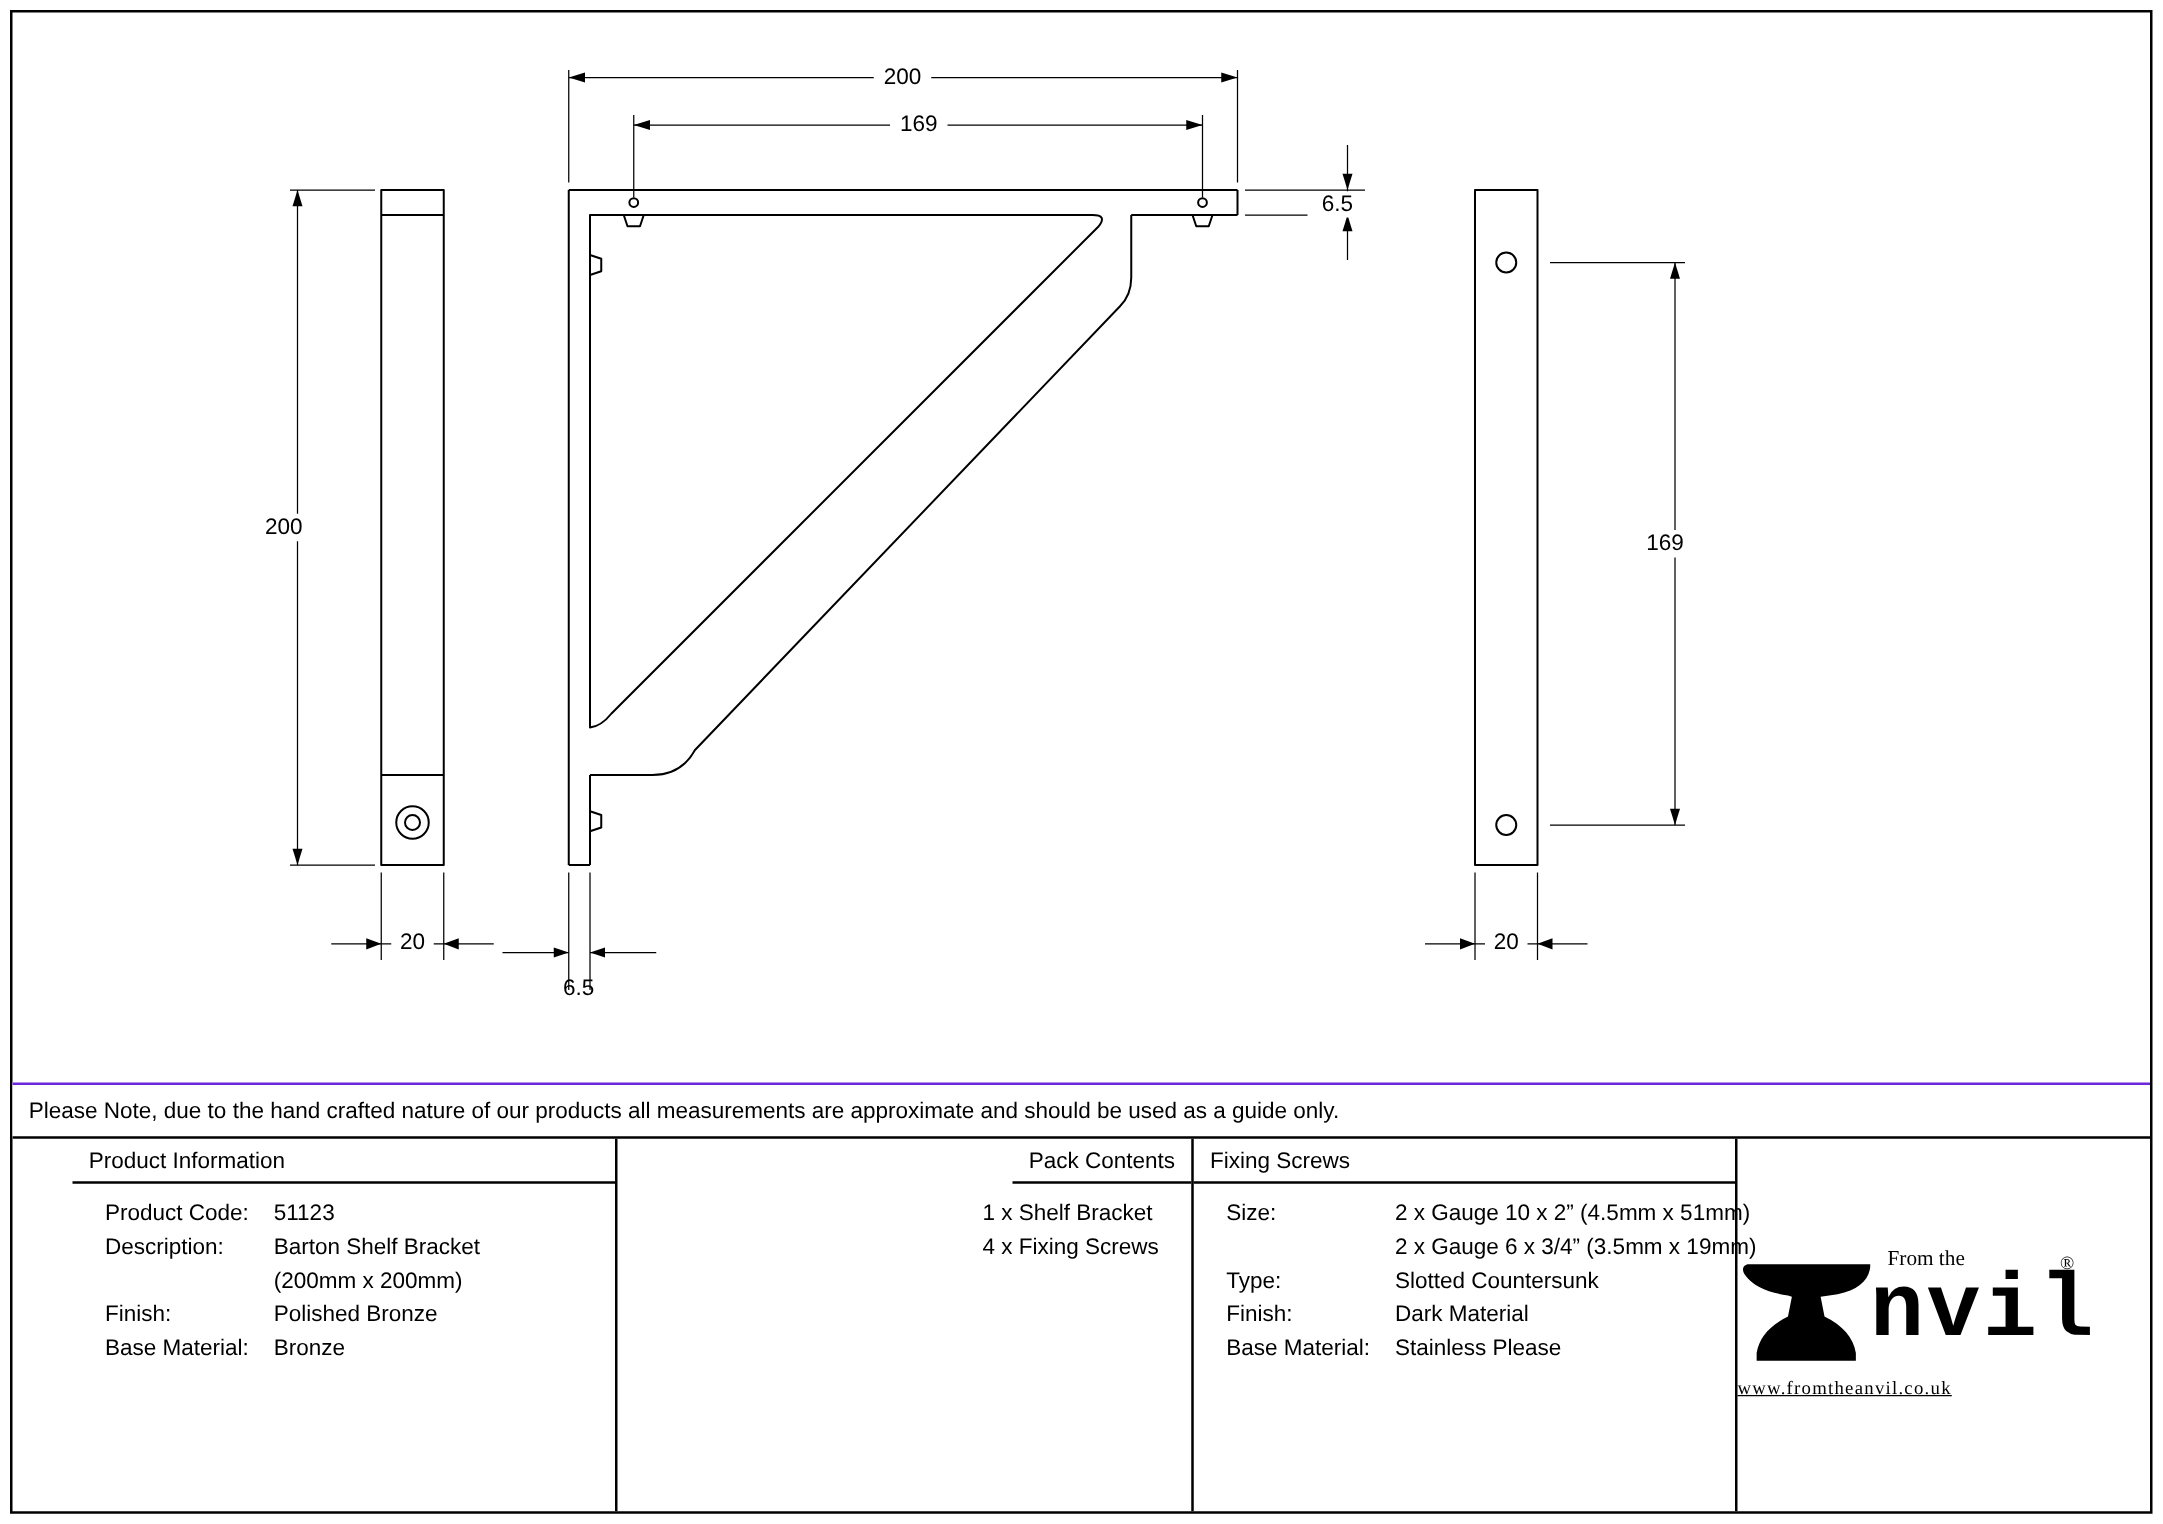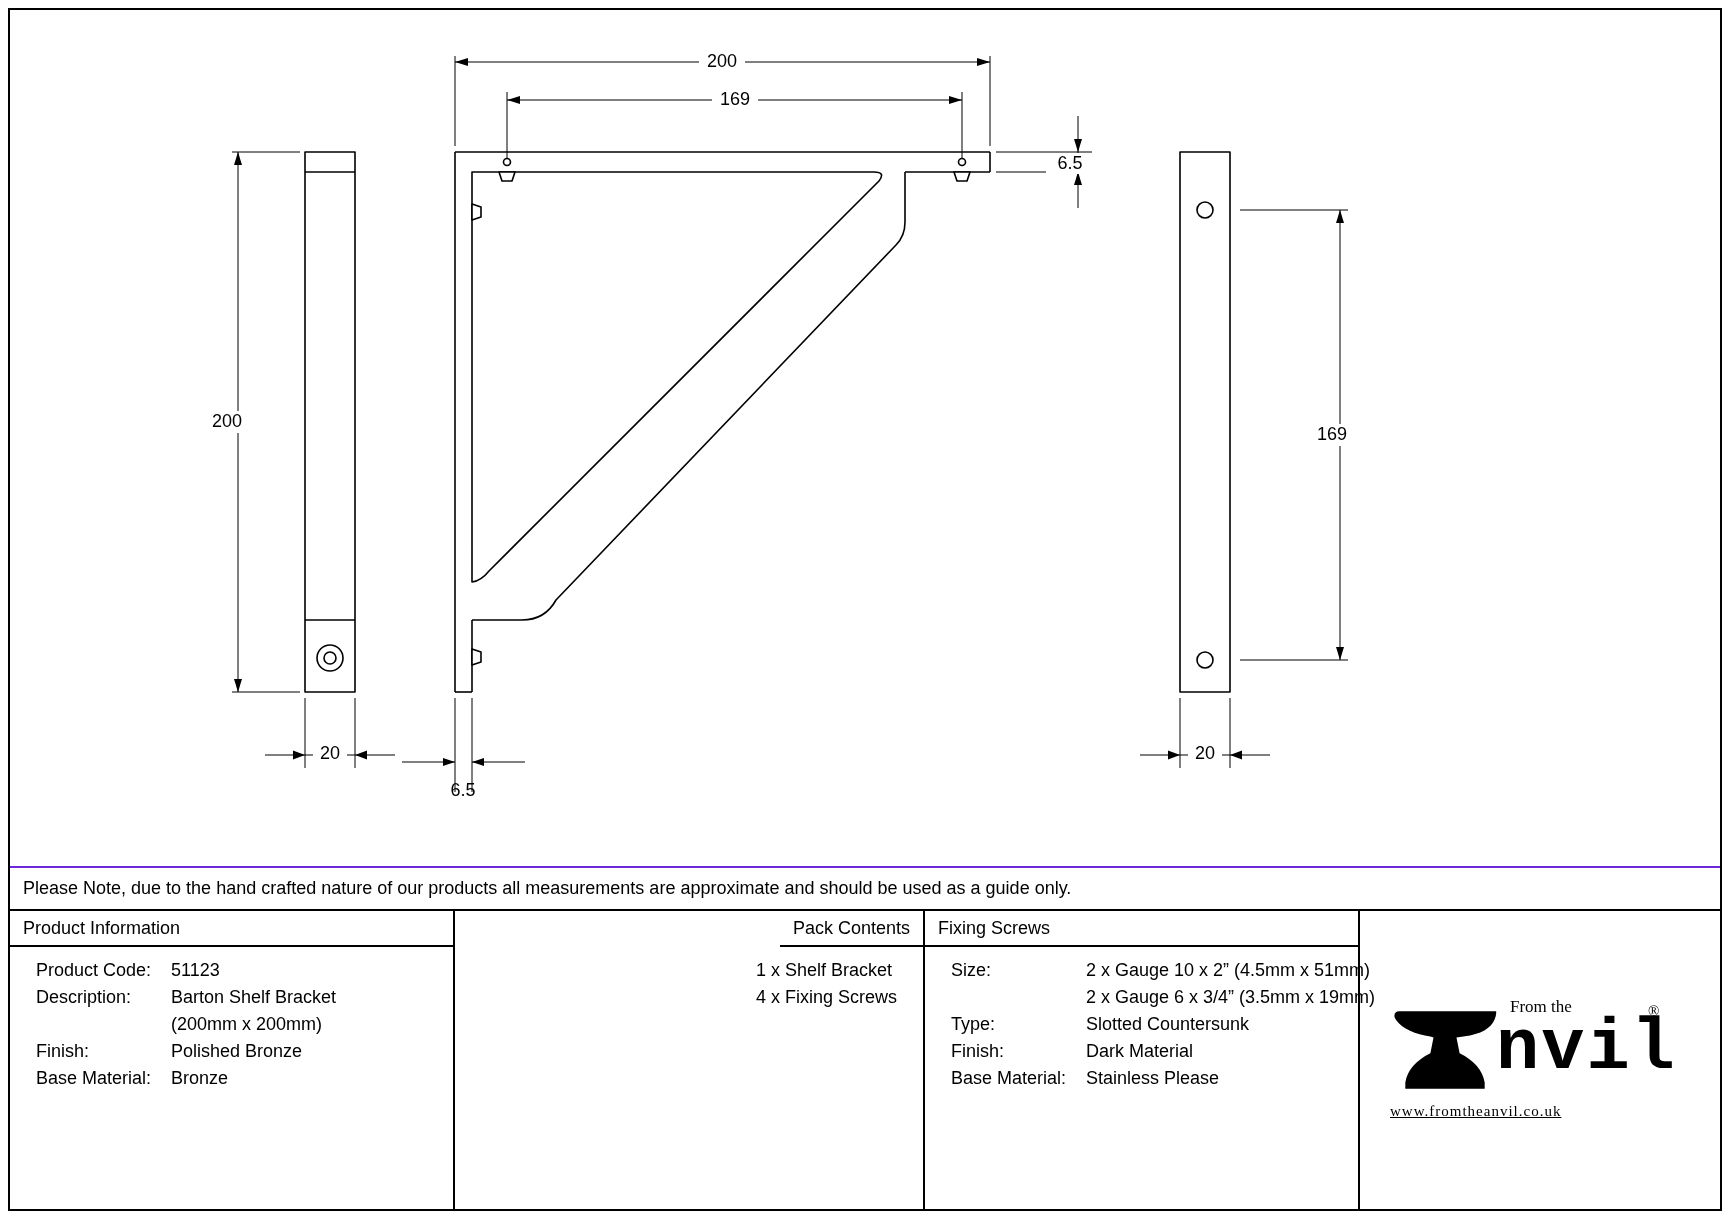--- a/index.html
+++ b/index.html
@@ -15,21 +15,21 @@
   .drawing-area { height:856px; position:relative; }
   svg.drawing { display:block; width:1710px; height:856px; }
   svg text { font-family:"Liberation Sans", sans-serif; font-size:18px; fill:#000; }
 
   .note-row {
     border-top:2px solid #6d28d9; border-bottom:2px solid #000;
     padding:8px 13px; font-size:18px; line-height:25px; background:#fff;
   }
   .spec-table { flex:1; display:flex; }
   .col { display:flex; flex-direction:column; border-right:2px solid #000; }
-  .col-product { width:445px; }
+  .col-product { width:445px;margin-left:48px; }
   .col-pack { width:470px;align-items:flex-end; }
   .col-screws { width:435px; }
   .col-logo { flex:1; border-right:none; align-items:flex-end; justify-content:center; }
   .col-header { border-bottom:2px solid #000; padding:7px 13px; font-size:18px; height:36px; }
   .col-body { padding:10px 26px; font-size:18px; line-height:27px; }
   .kv { display:flex; white-space:nowrap; }
   .kv .k { width:135px; flex-shrink:0; }
   .kv .v { flex:1; }
 
   .logo-wrap { position:relative; width:330px; height:130px; }

